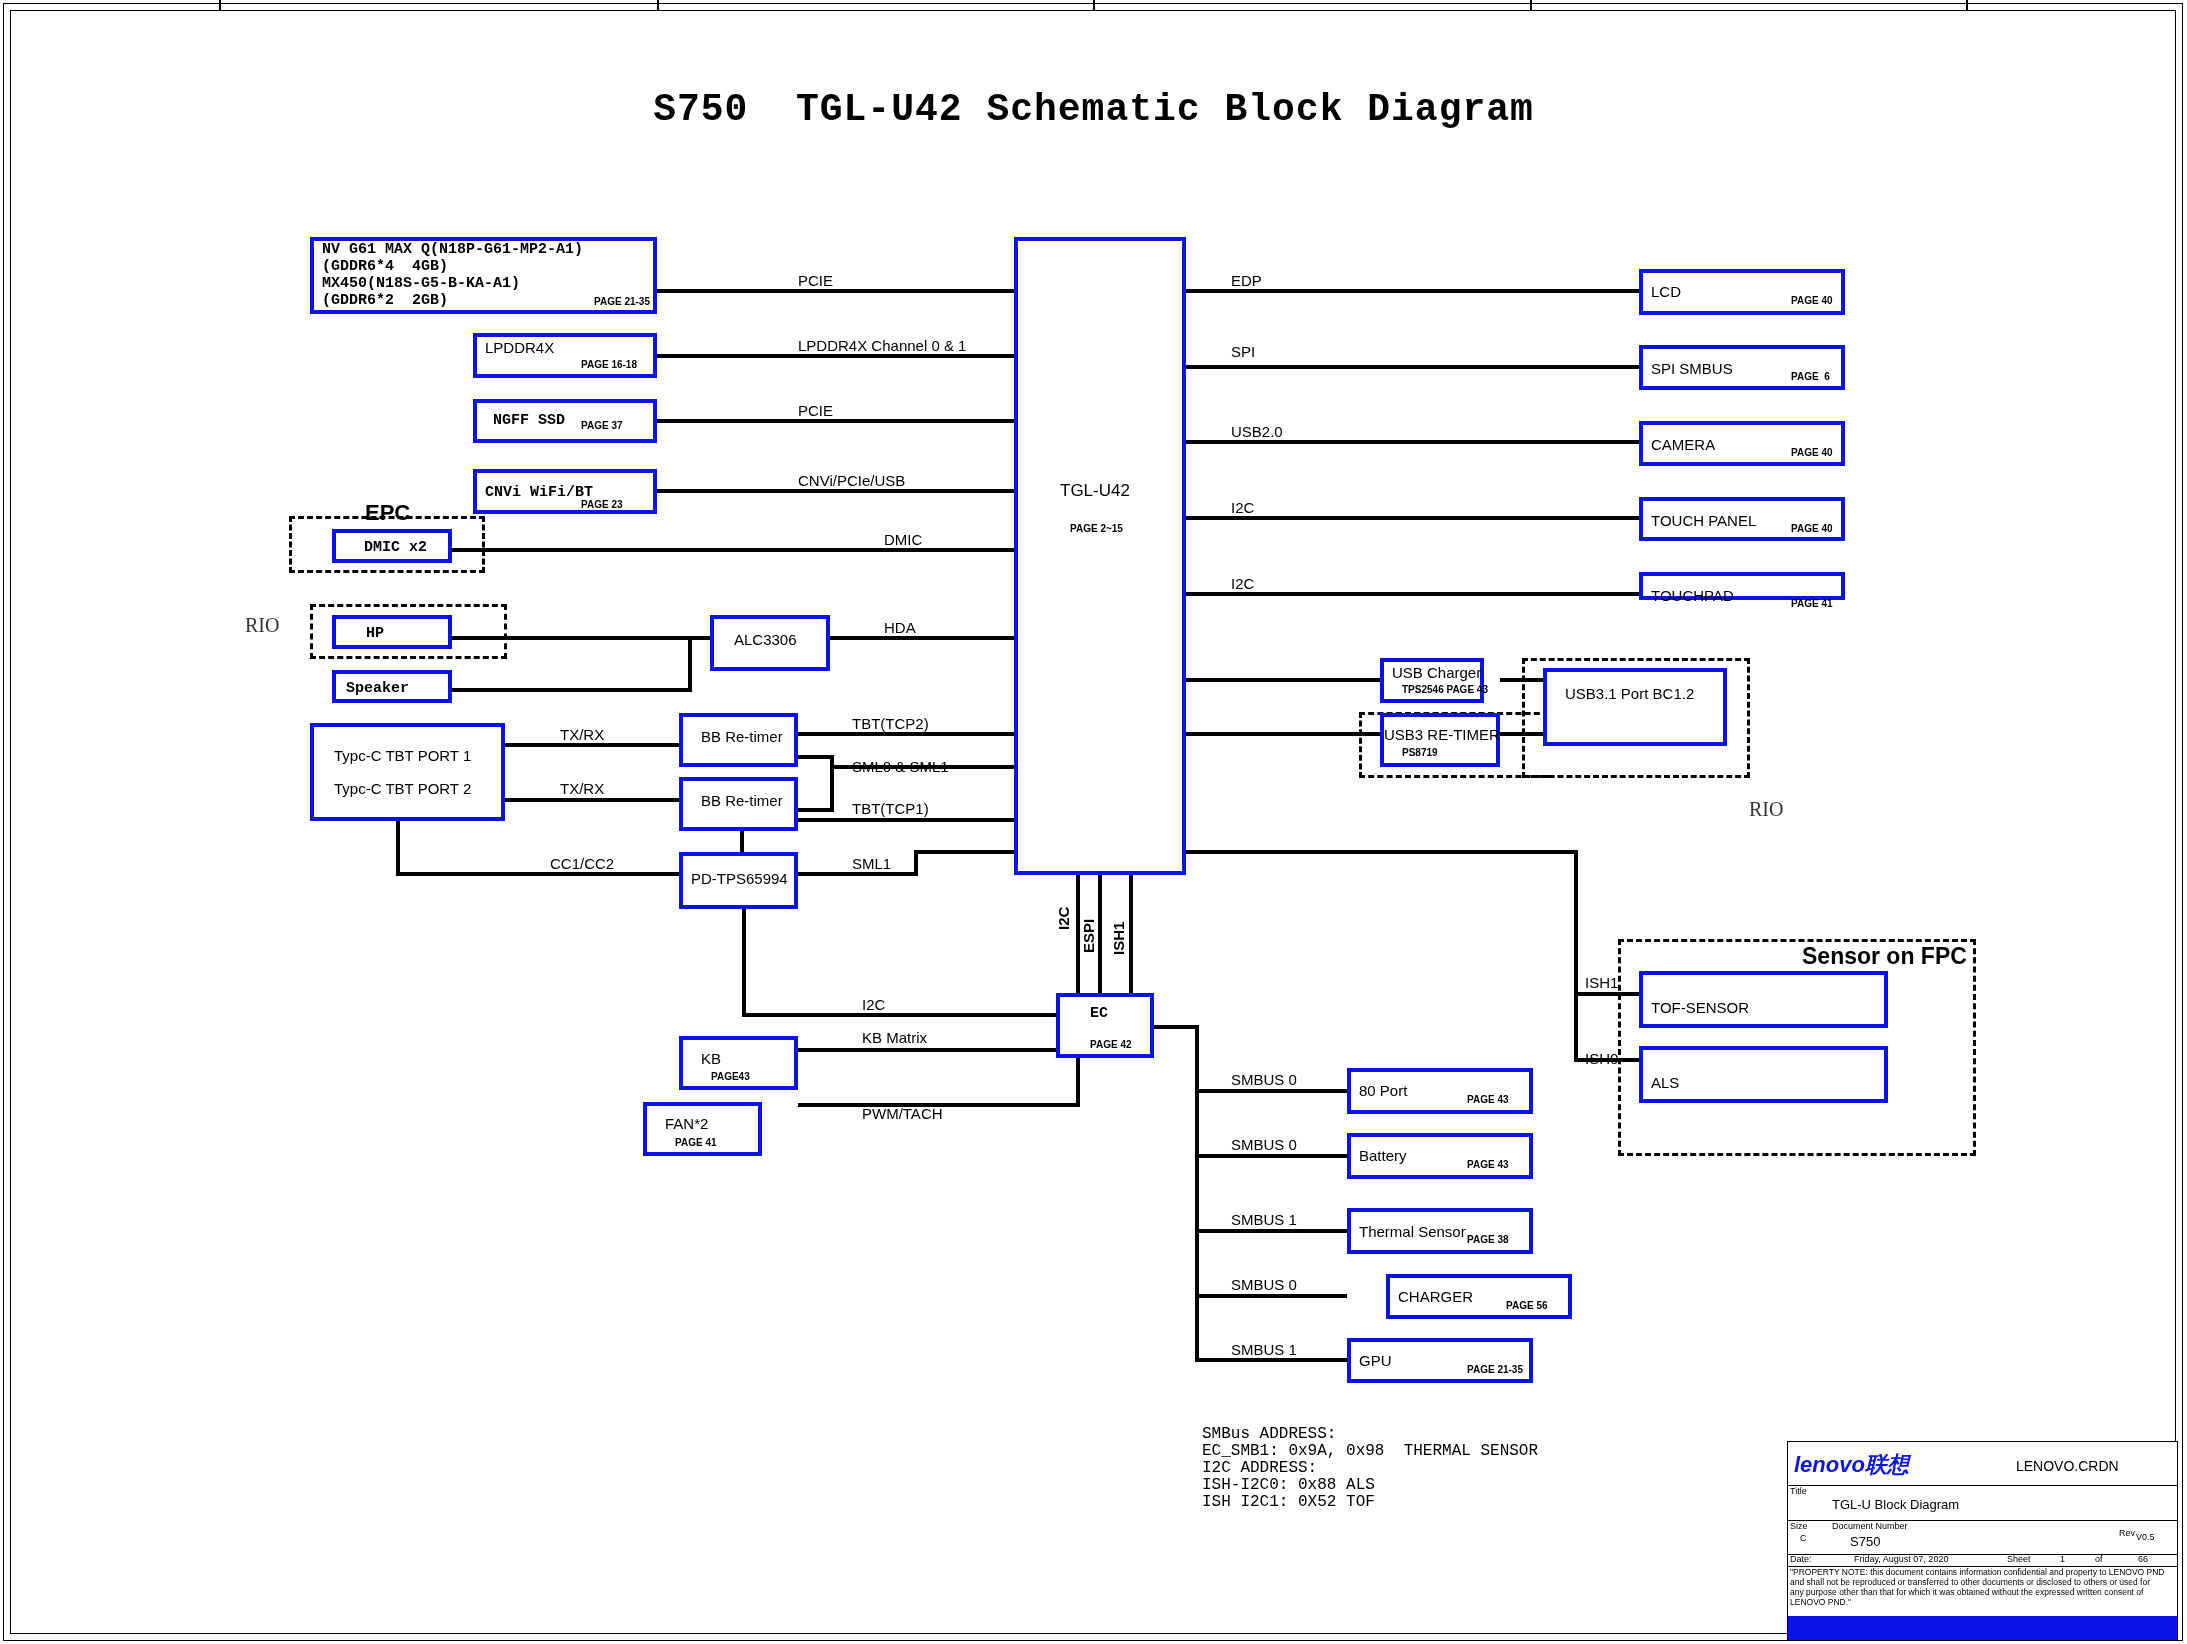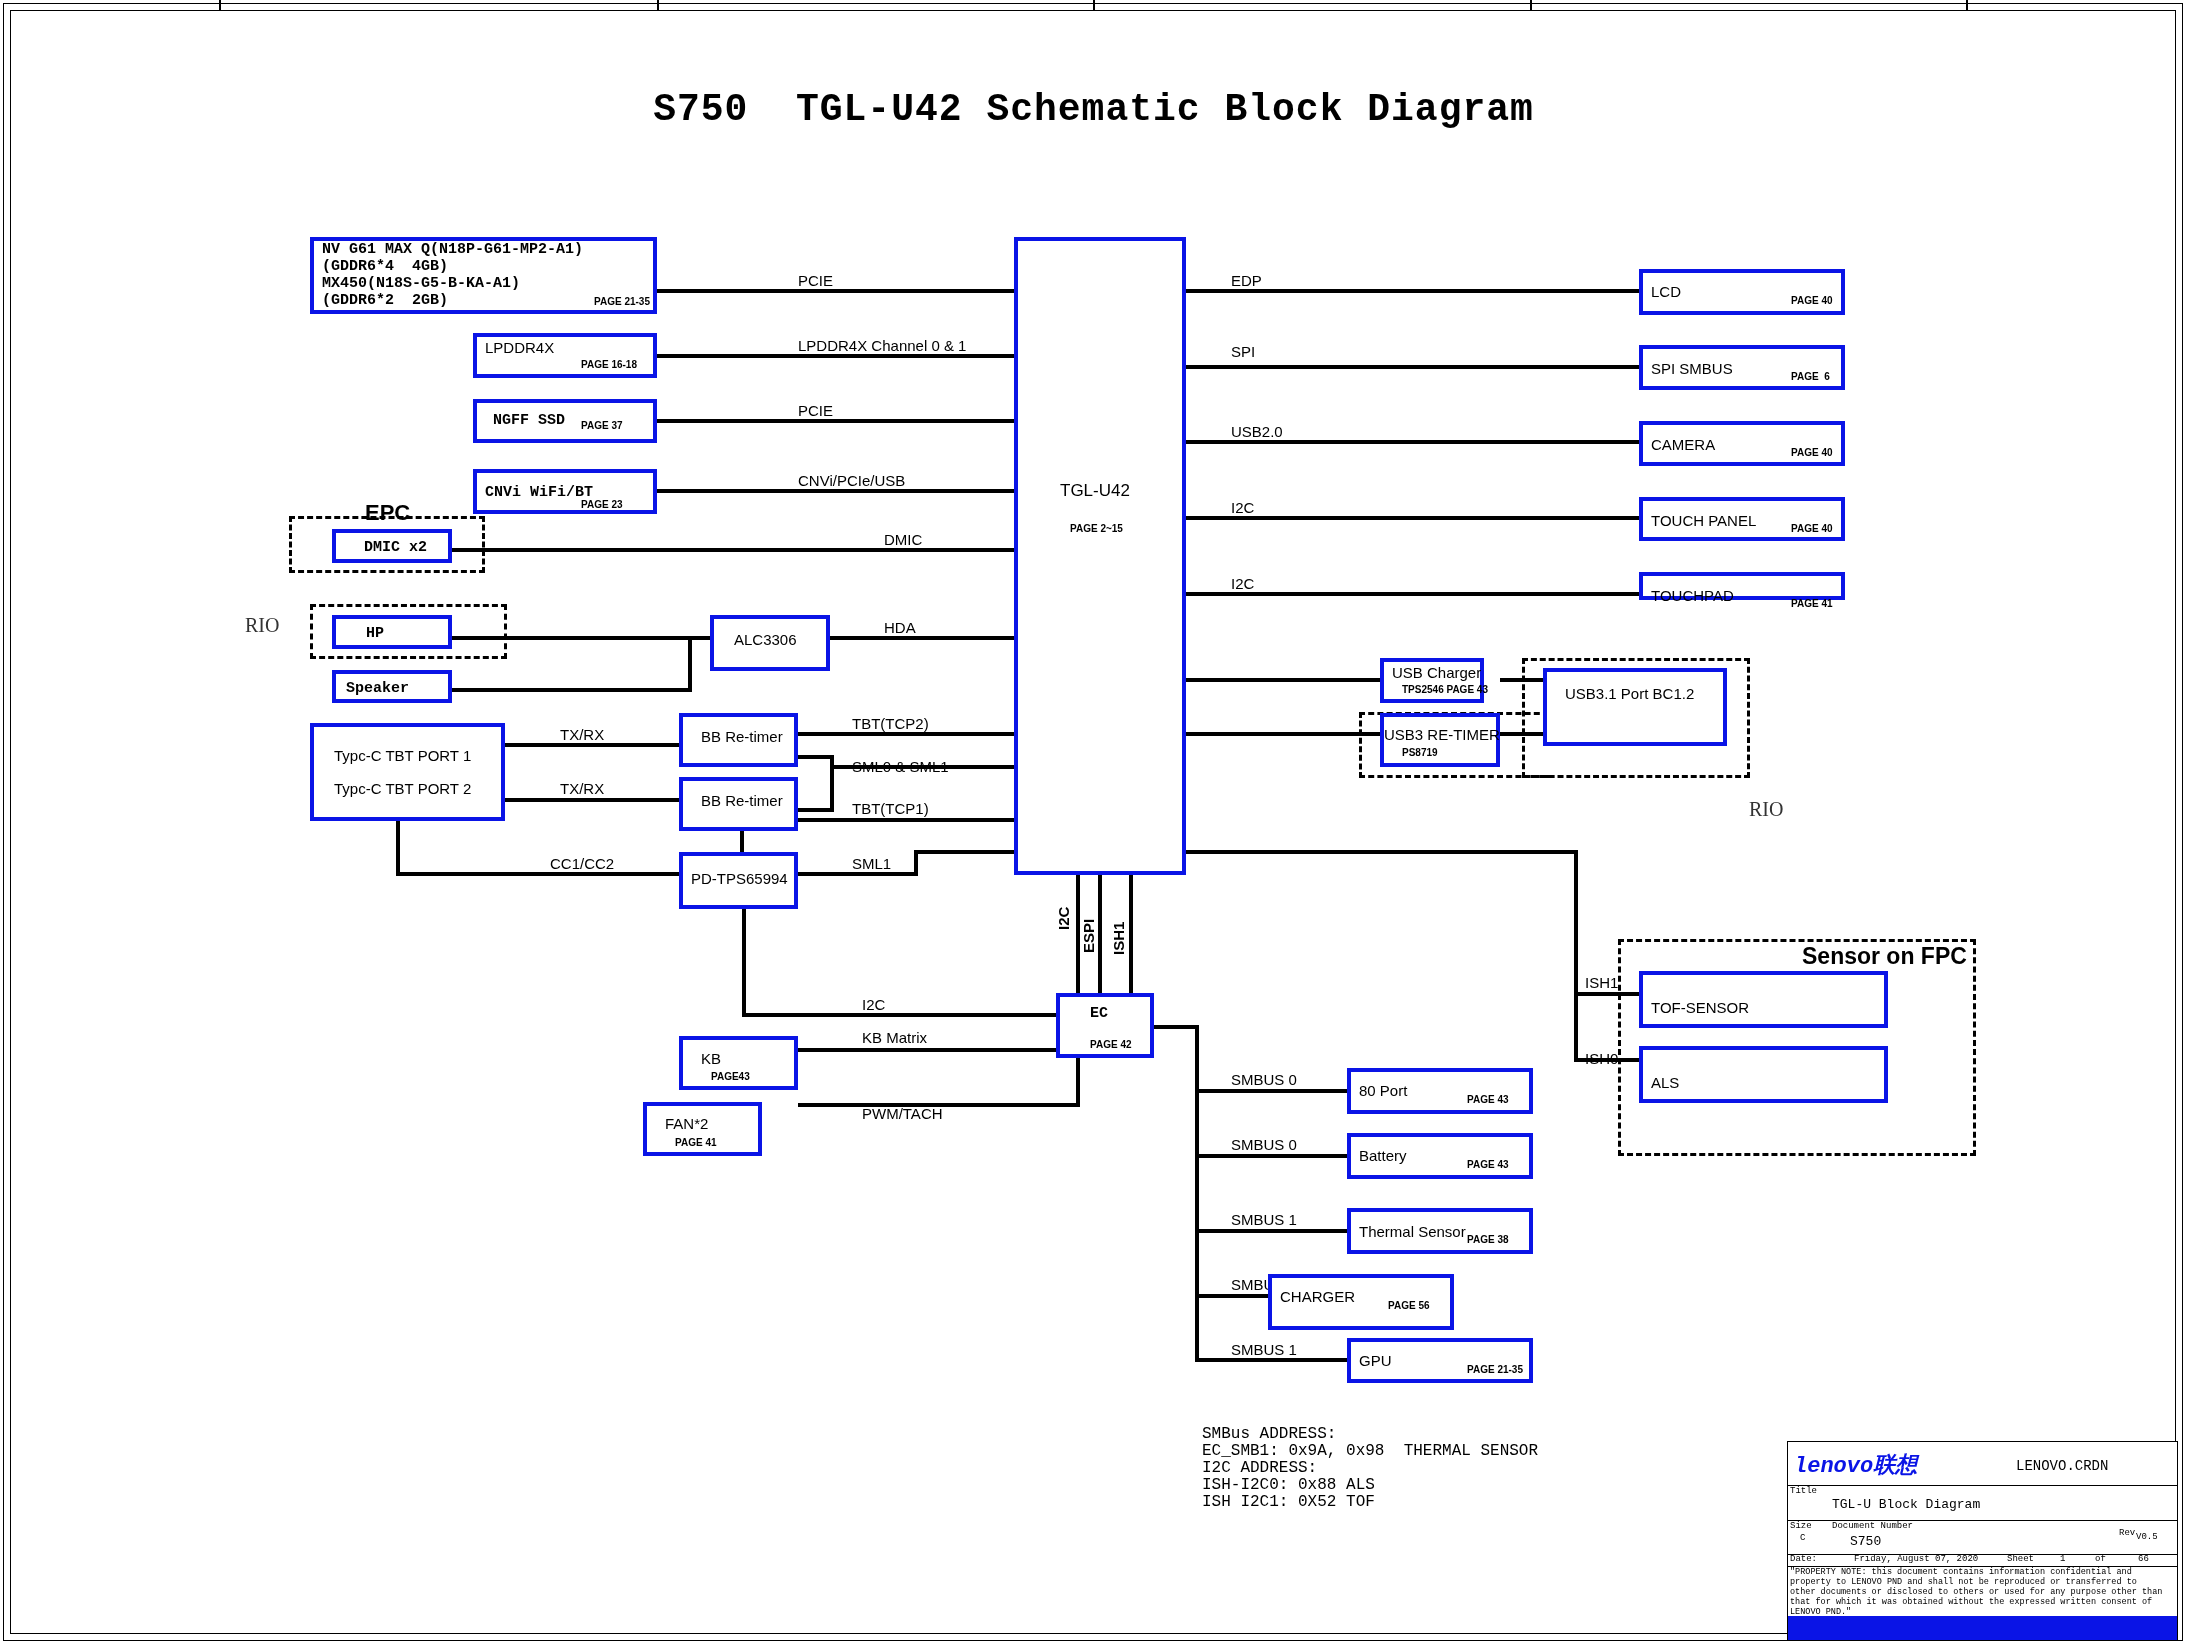--- a/index.html
+++ b/index.html
@@ -10,21 +10,21 @@
   .title { position:absolute; left:0; width:2187px; top:88px; text-align:center; font-family:"Liberation Mono", monospace; font-weight:bold; font-size:38px; letter-spacing:1px; white-space:pre; }
   .box { position:absolute; border:4px solid #0a14e6; background:#fff; box-sizing:border-box; }
   .dash { position:absolute; border:3px dashed #000; box-sizing:border-box; }
   .lbl { position:absolute; font-family:"Liberation Sans", sans-serif; font-size:15px; white-space:nowrap; }
   .lblb { position:absolute; font-family:"Liberation Sans", sans-serif; font-weight:bold; font-size:15px; white-space:nowrap; }
   .mono { position:absolute; font-family:"Liberation Mono", monospace; font-weight:bold; font-size:15px; white-space:pre; }
   .pg { position:absolute; font-family:"Liberation Sans", sans-serif; font-weight:bold; font-size:10px; white-space:nowrap; }
   .note { position:absolute; font-family:"Liberation Mono", monospace; font-size:16px; white-space:pre; line-height:17px; }
   .side { position:absolute; font-family:"Liberation Serif", serif; font-size:20px; color:#333; }
   svg.wires { position:absolute; left:0; top:0; }
-  .tb { position:absolute; left:1787px; top:1441px; width:389px; height:198px; border:1.5px solid #000; background:#fff; font-family:Liberation Mono, monospace; }
+  .tb { position:absolute; left:1787px; top:1441px; width:389px; height:198px; border:1.5px solid #000; background:#fff; font-family:Liberation Sans, sans-serif; }
   .tb .row { position:absolute; left:0; width:100%; border-bottom:1px solid #000; }
   .tb span { position:absolute; white-space:nowrap; }
 </style>
 </head>
 <body>
 
 <div class="frame-outer"></div>
 <div class="frame-inner"></div>
 <div class="tick" style="left:219px;top:0;width:2px;height:10px"></div>
 <div class="tick" style="left:657px;top:0;width:2px;height:10px"></div>
@@ -238,21 +238,21 @@
 <div class="box" style="left:1347px;top:1133px;width:186px;height:46px">
   <div class="lbl" style="left:8px;top:10px">Battery</div>
   <div class="pg" style="left:116px;top:22px">PAGE 43</div>
 </div>
 <div class="lbl" style="left:1231px;top:1211px">SMBUS 1</div>
 <div class="box" style="left:1347px;top:1208px;width:186px;height:46px">
   <div class="lbl" style="left:8px;top:11px">Thermal Sensor</div>
   <div class="pg" style="left:116px;top:22px">PAGE 38</div>
 </div>
 <div class="lbl" style="left:1231px;top:1276px">SMBUS 0</div>
-<div class="box" style="left:1268px;top:1274px;width:186px;height:56px">
+<div class="box" style="left:1386px;top:1274px;width:186px;height:45px">
   <div class="lbl" style="left:8px;top:10px">CHARGER</div>
   <div class="pg" style="left:116px;top:22px">PAGE 56</div>
 </div>
 <div class="lbl" style="left:1231px;top:1341px">SMBUS 1</div>
 <div class="box" style="left:1347px;top:1338px;width:186px;height:45px">
   <div class="lbl" style="left:8px;top:10px">GPU</div>
   <div class="pg" style="left:116px;top:22px">PAGE 21-35</div>
 </div>
 
 <div class="note" style="left:1202px;top:1426px">SMBus ADDRESS:</div>

